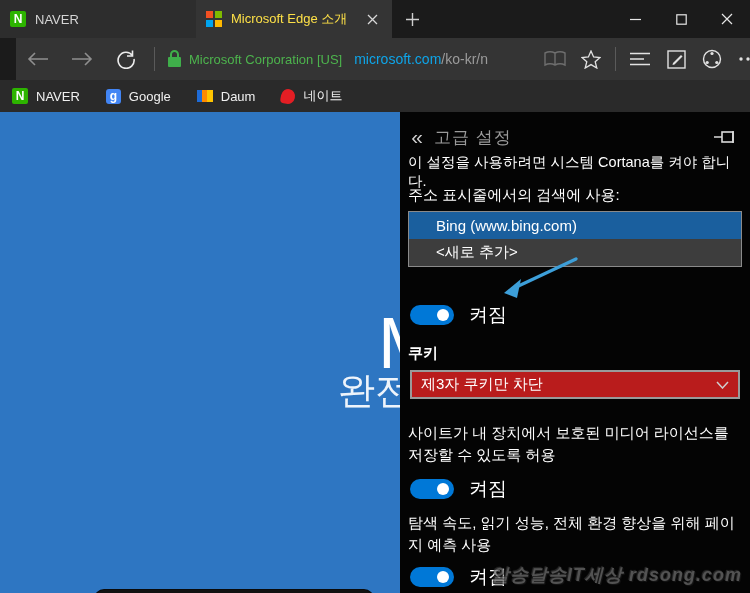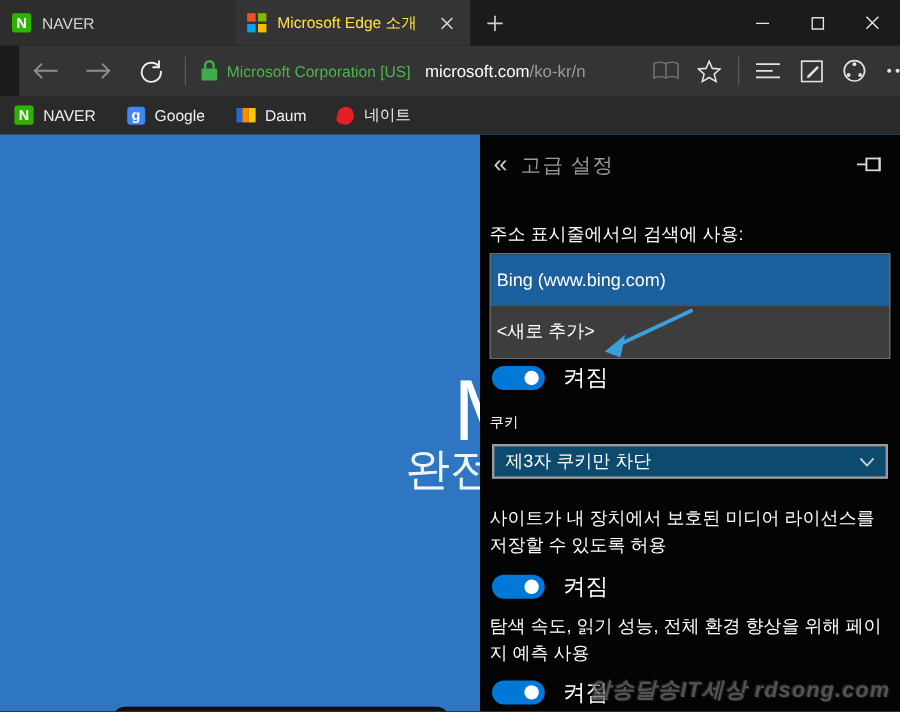--- a/index.html
+++ b/index.html
@@ -23,21 +23,21 @@
   .ms-logo i { display:block; }
   .ms-logo .sq-r{background:#f25022}.ms-logo .sq-g{background:#7fba00}.ms-logo .sq-b{background:#00a4ef}.ms-logo .sq-y{background:#ffb900}
 
   
   .addressbar { position:absolute; left:16px; top:38px; width:750px; height:42px; background:#343434; display:flex; align-items:center; }
   .navbtn { width:44px; height:42px; display:flex; align-items:center; justify-content:center; }
   .abar-divider { width:1px; height:24px; background:#5a5a5a; margin:0 6px; flex:none; }
   .secure { display:flex; align-items:center; gap:7px; margin-left:6px; }
   .secure-label { color:#4db44d; font-size:13px; white-space:nowrap; }
   .url { margin-left:12px; font-size:14px; white-space:nowrap; }
-  .url .domain { color:#ffffff; }
+  .url .domain { color:#0ea5e9; }
   .url .path { color:#9b9b9b; }
   .abar-icons { margin-left:auto; display:flex; align-items:center; }
   .abar-iconbtn { width:36px; height:42px; display:flex; align-items:center; justify-content:center; }
 
   
   .favbar { position:absolute; left:0; top:80px; width:750px; height:32px; background:#2a2a2a; display:flex; align-items:center; padding-left:12px; gap:26px; }
   .favitem { display:flex; align-items:center; gap:8px; }
   .favitem .flabel { color:#f0f0f0; font-size:13px; white-space:nowrap; }
   .fi-google { width:15px; height:15px; background:#4285f4; border-radius:3px; color:#fff; font-size:12px; font-weight:bold; display:flex; align-items:center; justify-content:center; }
   .fi-daum { width:16px; height:12px; display:flex; }
@@ -55,30 +55,30 @@
 
   
   .panel { position:absolute; left:400px; top:0px; width:350px; height:481px; background:#040404; color:#fff; }
   .panel-header { position:absolute; left:0; top:10px; width:100%; height:30px; display:flex; align-items:center; }
   .panel-back { width:34px; height:30px; display:flex; align-items:center; justify-content:center; font-size:21px; color:#cfcfcf; }
   .panel-title { font-size:17px; color:#9b9b9b; letter-spacing:1px; }
   .panel-pin { position:absolute; right:10px; top:0; width:30px; height:30px; display:flex; align-items:center; justify-content:center; }
   .cortana-note { position:absolute; left:8px; top:41px; width:336px; font-size:14.5px; color:#fff; }
   .dd-label { position:absolute; left:8px; top:74px; font-size:15px; }
   .listbox { position:absolute; left:8px; top:99px; width:334px; border:1px solid #8a8a8a; }
-  .lb-opt { height:43px; display:flex; align-items:center; padding-left:5px; font-size:15px; }
+  .lb-opt { height:27px; display:flex; align-items:center; padding-left:27px; font-size:15px; }
   .lb-opt.selected { background:#1a5f9e; }
   .lb-opt.hovered { background:#3d3d3d; }
   .anno-arrow { position:absolute; left:0; top:0; width:350px; height:481px; pointer-events:none; }
   .toggle-row { position:absolute; display:flex; align-items:center; gap:15px; }
   .toggle { width:44px; height:20px; border-radius:10px; background:#0078d7; position:relative; }
   .toggle .knob { position:absolute; right:5px; top:4px; width:12px; height:12px; border-radius:50%; background:#fff; }
   .toggle-state { font-size:19px; color:#fff; }
-  .sec-label { position:absolute; left:8px; font-size:12px; }
-  .combobox { position:absolute; left:10px; top:258px; width:330px; height:29px; border:2px solid #9a9a9a; background:#0c4a6e; display:flex; align-items:center; padding:0 9px; }
+  .sec-label { position:absolute; left:8px; font-size:15px;font-weight:bold; }
+  .combobox { position:absolute; left:10px; top:258px; width:330px; height:29px; border:2px solid #9a9a9a; background:#b91c1c; display:flex; align-items:center; padding:0 9px; }
   .combobox .cb-value { font-size:15px; flex:1; }
   .setting-text { position:absolute; left:8px; width:338px; font-size:15px; line-height:1.45; }
 
   .watermark { position:absolute; right:8px; bottom:6px; font-size:18px; font-weight:bold; font-style:italic; color:#6e6e6e; opacity:.75; text-shadow:1px 1px 1px #1c1c1c, -1px -1px 1px #3a3a3a; letter-spacing:1px; z-index:20; }
 
   svg { display:block; }
 </style>
 </head>
 <body>
 
@@ -254,20 +254,21 @@
         <span class="panel-title">고급 설정</span>
         <span class="panel-pin">
           <svg width="22" height="12" viewBox="0 0 22 12">
               <path d="M0 6 H8" stroke="#dadada" stroke-width="1.5"></path>
               <rect x="8" y="1" width="11" height="10" fill="none" stroke="#dadada" stroke-width="1.6"></rect>
               <path d="M19 0 V12" stroke="#dadada" stroke-width="1.6"></path>
             </svg>
         </span>
       </div>
 
+      <div class="cortana-note">이 설정을 사용하려면 시스템 Cortana를 켜야 합니다.</div>
 
       <div class="dd-label">주소 표시줄에서의 검색에 사용:</div>
 
       <div class="listbox">
         <div class="lb-opt selected">Bing (www.bing.com)</div>
         <div class="lb-opt hovered">&lt;새로 추가&gt;</div>
       </div>
 
       <svg class="anno-arrow" viewBox="0 0 350 481">
         <path d="M176 147 L112 177" fill="none" stroke="#3d9fd9" stroke-width="3.2" stroke-linecap="round"></path>

